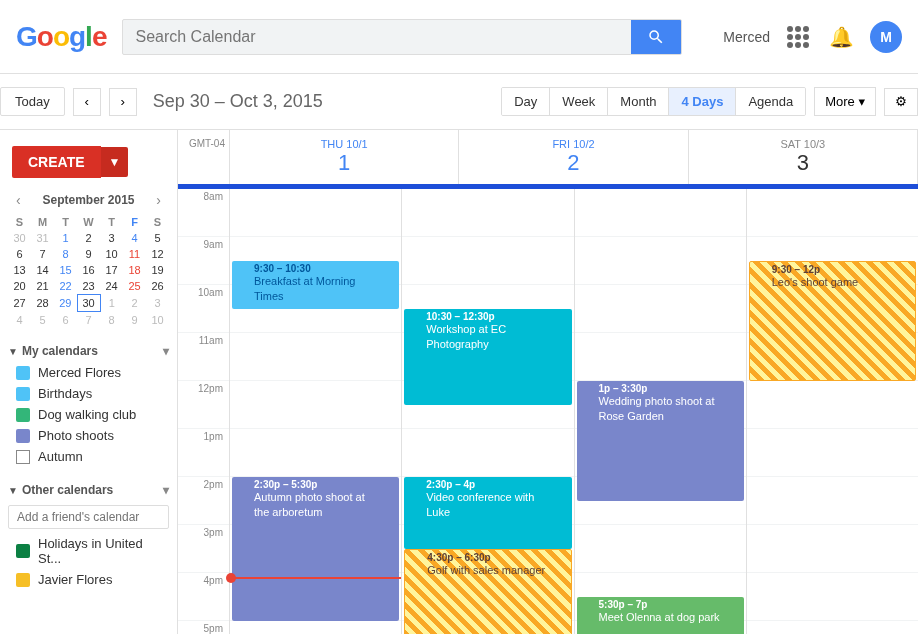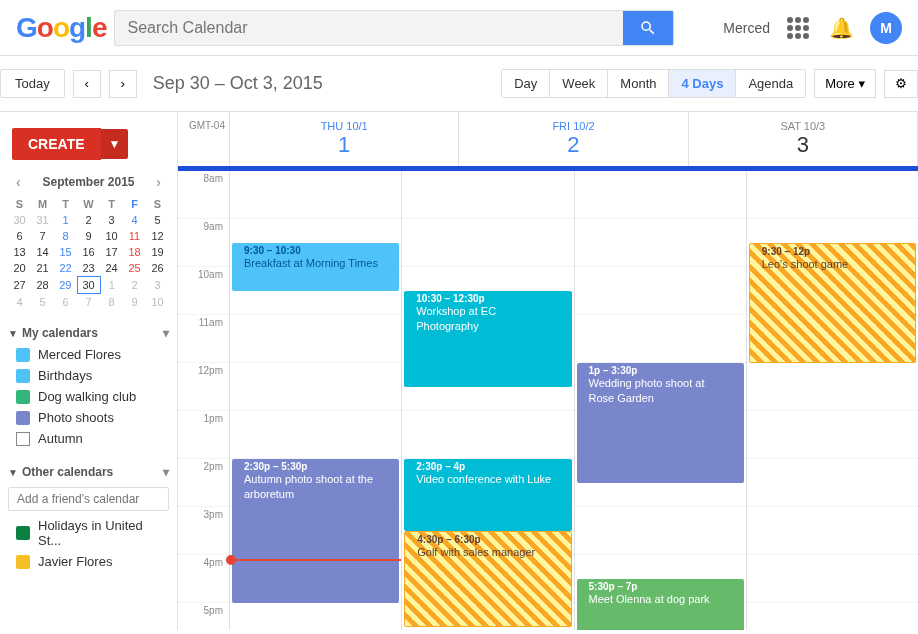--- a/index.html
+++ b/index.html
@@ -1,19 +1,19 @@
 <!DOCTYPE html>
 <html><head>
   <meta charset="utf-8">
   <style>
     * { box-sizing: border-box; margin: 0; padding: 0; }
     body { font-family: Arial, sans-serif; font-size: 13px; color: #333; background: #fff; overflow: hidden; }
 
     
-    .top-bar { display: flex; align-items: center; height: 56px; padding: 0 16px; border-bottom: 1px solid #e0e0e0; gap: 8px; }
+    .top-bar { display: flex; align-items: center; height: 74px; padding: 0 16px; border-bottom: 1px solid #e0e0e0; gap: 16px; }
     .google-logo { font-size: 28px; font-weight: bold; letter-spacing: -1px; }
     .g-blue { color: #4285F4; }
     .g-red { color: #EA4335; }
     .g-yellow { color: #FBBC05; }
     .g-green { color: #34A853; }
     .search-bar { display: flex; flex: 1; max-width: 560px; border: 1px solid #ddd; border-radius: 2px; overflow: hidden; background: #f1f3f4; }
     .search-bar input { flex: 1; border: none; background: transparent; padding: 8px 12px; font-size: 16px; outline: none; color: #555; }
     .search-btn { background: #4285F4; border: none; padding: 0 16px; cursor: pointer; display: flex; align-items: center; justify-content: center; }
     .search-btn svg { fill: white; width: 18px; height: 18px; }
     .top-right { margin-left: auto; display: flex; align-items: center; gap: 12px; }
@@ -73,21 +73,21 @@
     .cal-col-header .day-name { font-size: 11px; color: #888; text-transform: uppercase; }
     .cal-col-header .day-num { font-size: 22px; font-weight: 300; color: #333; line-height: 1.2; }
     .cal-col-header .day-num.today { color: #fff; background: #4285F4; border-radius: 50%; width: 36px; height: 36px; display: flex; align-items: center; justify-content: center; margin: 0 auto; font-size: 20px; }
     .cal-col-header .day-num.blue-text { color: #4285F4; }
     .cal-body { display: flex; }
     .time-col { width: 52px; min-width: 52px; border-right: 1px solid #e0e0e0; }
     .time-slot { height: 48px; border-bottom: 1px solid #f1f3f4; display: flex; align-items: flex-start; justify-content: flex-end; padding-right: 6px; padding-top: 2px; font-size: 10px; color: #888; }
     .day-col { flex: 1; border-right: 1px solid #e0e0e0; position: relative; }
     .day-col .time-slot { border-bottom: 1px solid #f1f3f4; }
     .day-col:last-child { border-right: none; }
-    .event { position: absolute; border-radius: 2px; padding: 2px 12px; font-size: 11px; overflow: hidden; cursor: pointer; left: 2px; right: 2px; }
+    .event { position: absolute; border-radius: 2px; padding: 2px 22px; font-size: 11px; overflow: hidden; cursor: pointer; left: 2px; right: 2px; }
     .event-time { font-size: 10px; font-weight: bold; }
     .event-title { font-size: 11px; line-height: 1.3; }
     .event-blue { background: #4FC3F7; color: #01579B; }
     .event-cyan { background: #00BCD4; color: white; }
     .event-purple { background: #7986CB; color: white; }
     .event-yellow { background: repeating-linear-gradient(45deg, #FFF59D, #FFF59D 5px, #F9A825 5px, #F9A825 10px); color: #5D4037; border: 1px solid #F9A825; }
     .event-green { background: #66BB6A; color: white; }
   </style>
 </head>
 <body>

